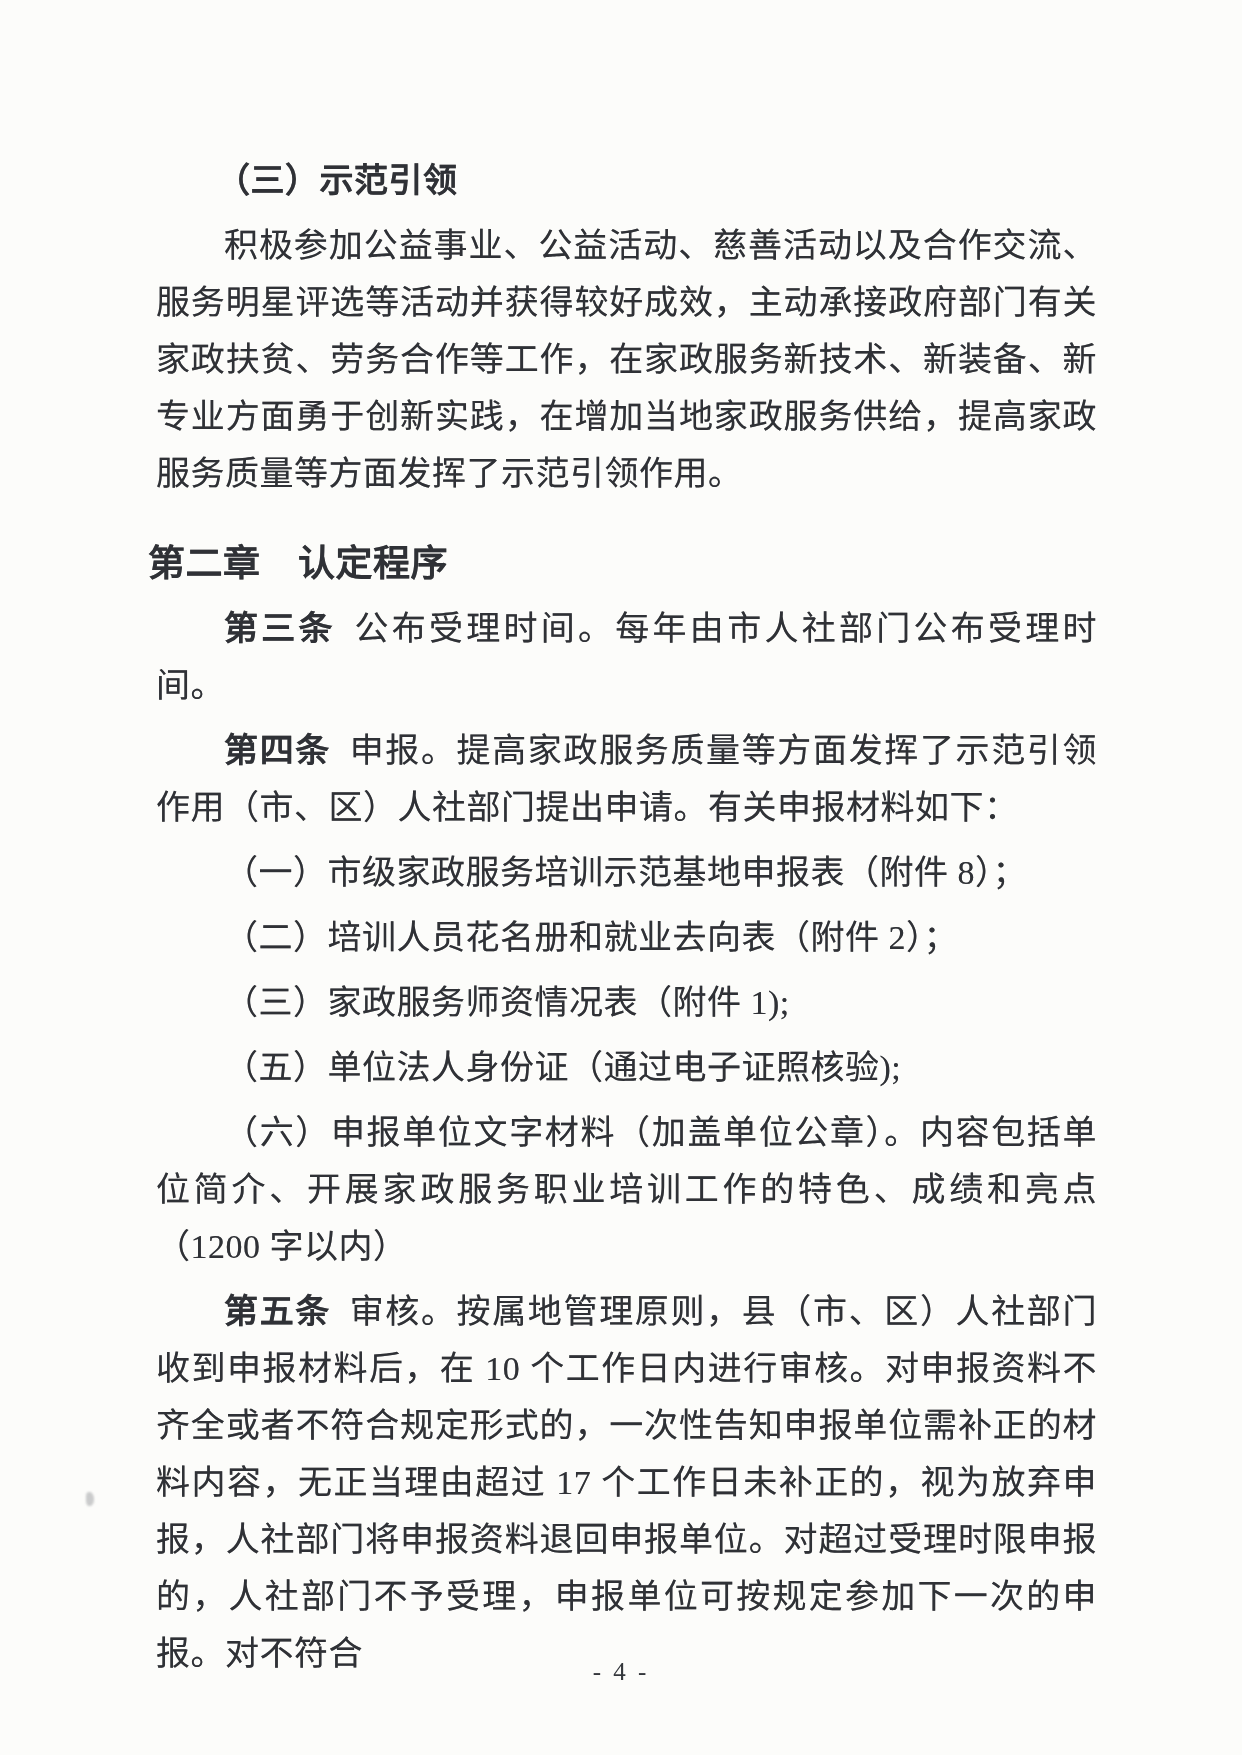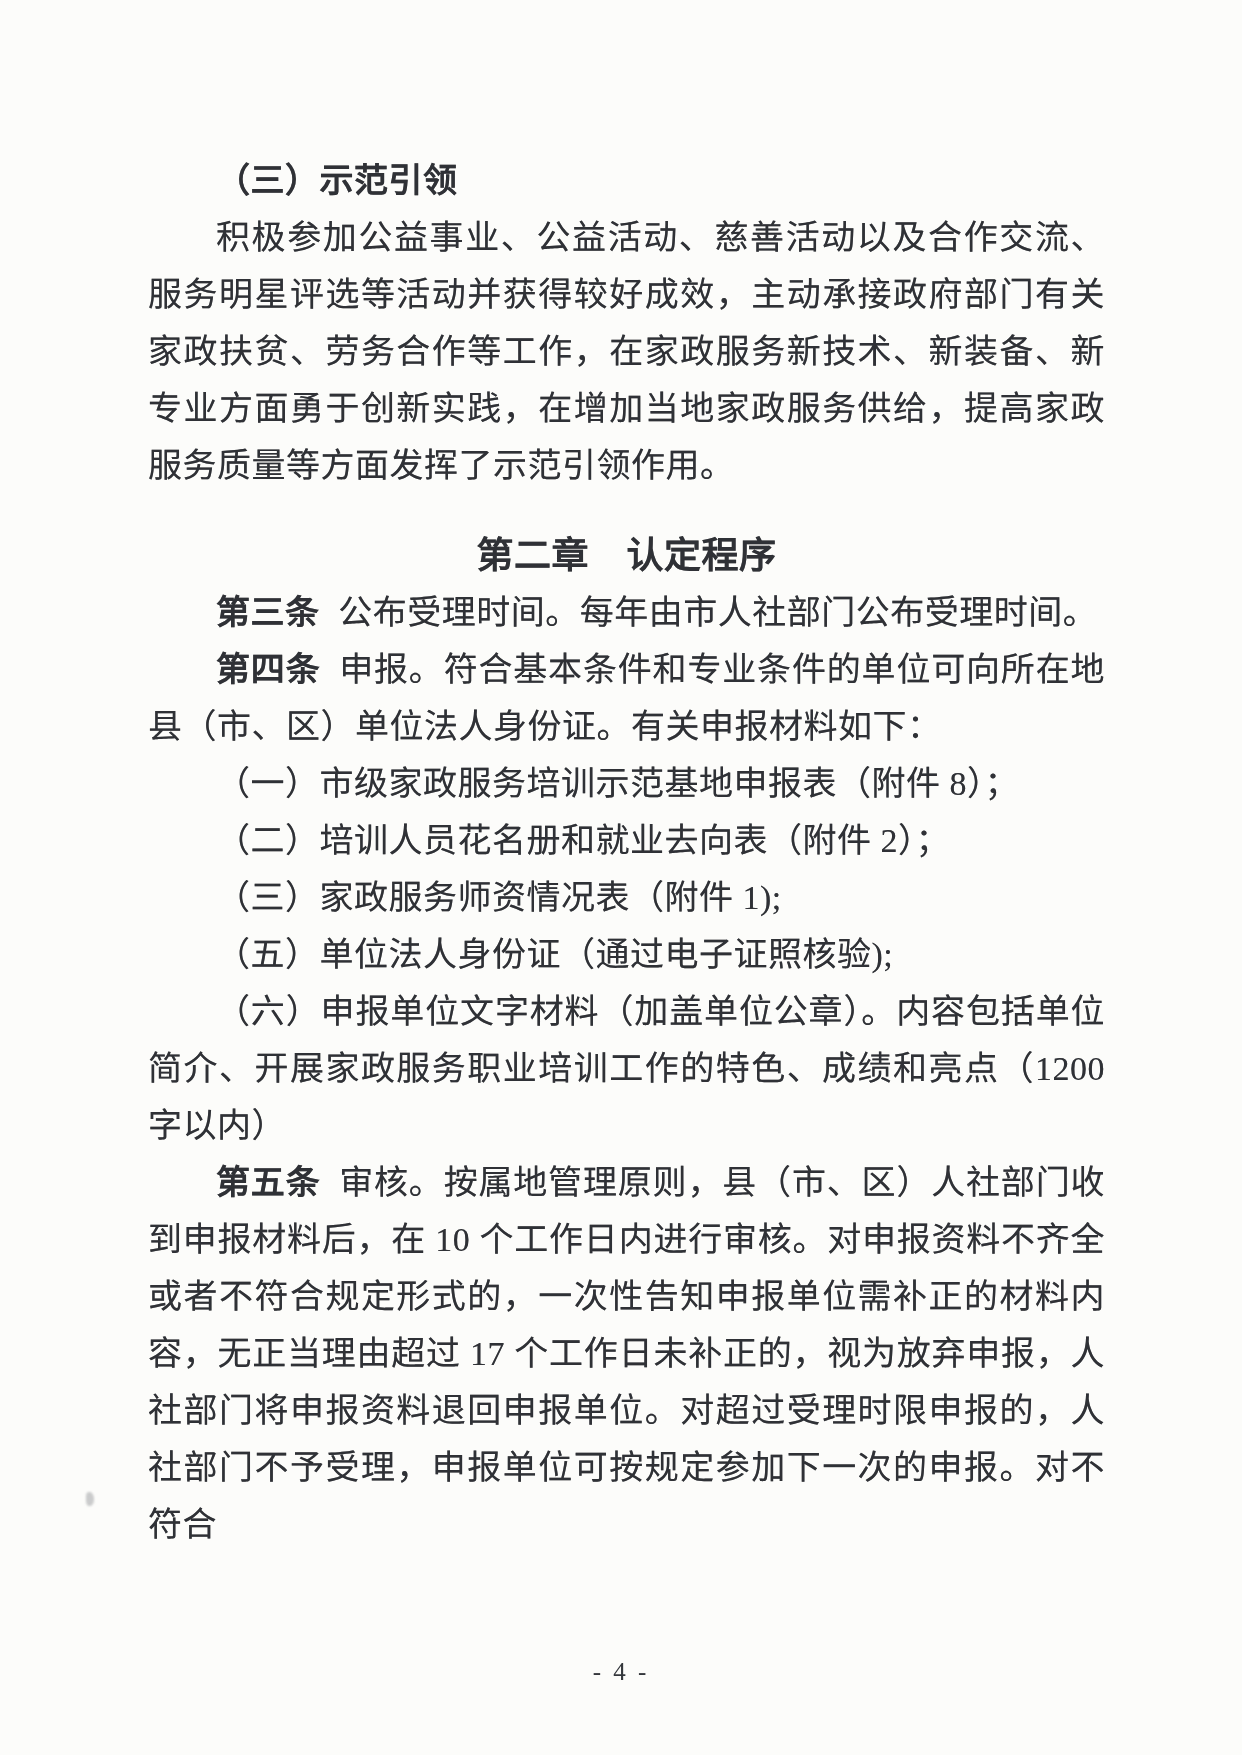--- a/index.html
+++ b/index.html
@@ -26,35 +26,35 @@
     top: 152px;
     width: 957px;
     font-size: 34px;
     line-height: 57px;
     text-align: justify;
     text-justify: inter-character;
     letter-spacing: 0.5px;
     text-shadow: 0 0 0.6px rgba(40,42,46,0.55);
   }
   .para {
-    margin: 0;
+    margin: 8px;
   }
   .indent {
     text-indent: 2em;
   }
   .sub-heading {
     font-weight: bold;
     text-indent: 2em;
     margin: 0;
     font-size: 34px;
     line-height: 57px;
   }
   .chapter-heading {
     font-weight: bold;
-    text-align: center;
+    text-align: left;
     text-indent: 0;
     font-size: 37px;
     margin: 33px 0 0 0;
     line-height: 57px;
   }
   .art-label {
     font-weight: bold;
     margin-right: 0.55em;
   }
   .footer {
@@ -88,21 +88,21 @@
 
     <p class="para indent">积极参加公益事业、公益活动、慈善活动以及合作交流、服务明星评选等活动并获得较好成效，主动承接政府部门有关家政扶贫、劳务合作等工作，在家政服务新技术、新装备、新专业方面勇于创新实践，在增加当地家政服务供给，提高家政服务质量等方面发挥了示范引领作用。</p>
 
     <p class="para chapter-heading">第二章　认定程序</p>
 
     <p class="para indent">
       <span class="art-label">第三条</span><span>公布受理时间。每年由市人社部门公布受理时间。</span>
     </p>
 
     <p class="para indent">
-      <span class="art-label">第四条</span><span>申报。符合基本条件和专业条件的单位可向所在地县（市、区）单位法人身份证。有关申报材料如下：</span>
+      <span class="art-label">第四条</span><span>申报。提高家政服务质量等方面发挥了示范引领作用（市、区）人社部门提出申请。有关申报材料如下：</span>
     </p>
 
     <p class="para indent">（一）市级家政服务培训示范基地申报表（附件 8）；</p>
 
     <p class="para indent">（二）培训人员花名册和就业去向表（附件 2）；</p>
 
     <p class="para indent">（三）家政服务师资情况表（附件 1);</p>
 
 
     <p class="para indent">（五）单位法人身份证（通过电子证照核验);</p>

